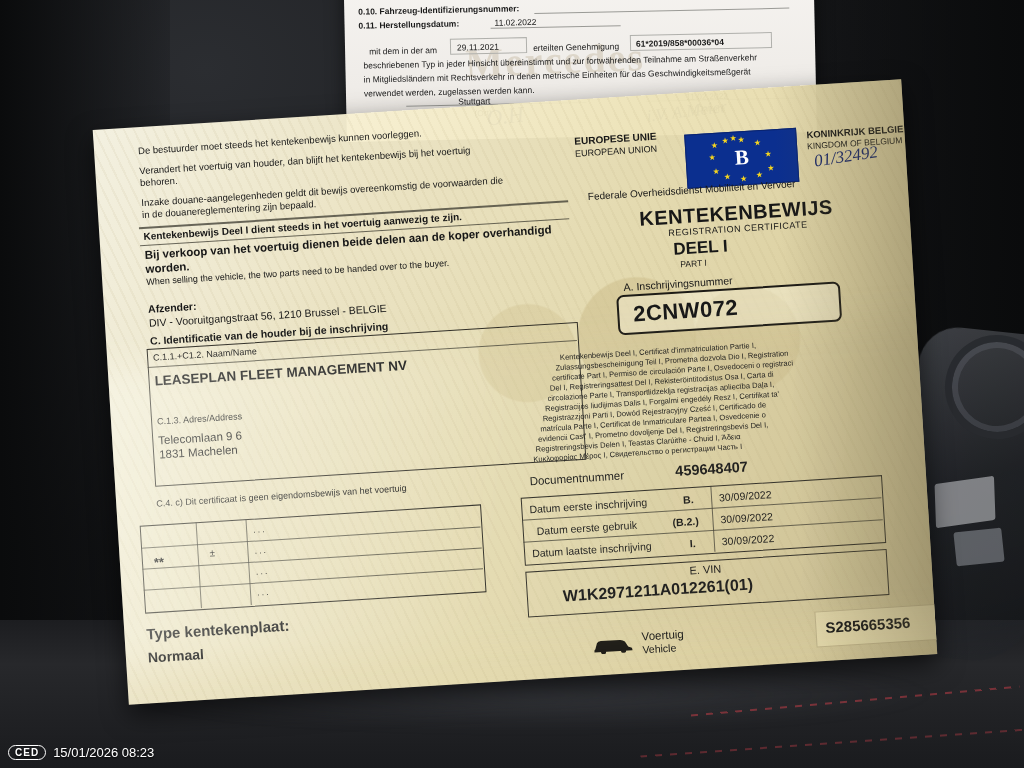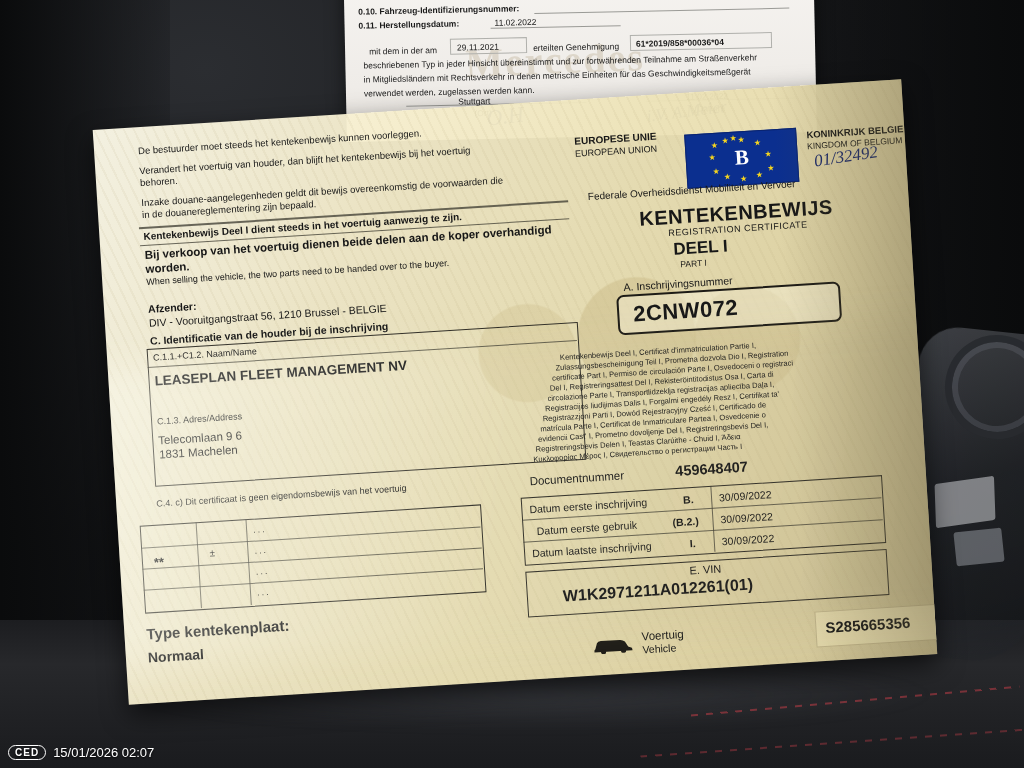--- a/index.html
+++ b/index.html
@@ -411,16 +411,16 @@
 
     <div class="vin-strip" style="left:690px; top:526px; width:148px; height:34px;"></div>
     <div class="bt bold" style="left:700px; top:534px; font-size:15px;">S285665356</div>
 
     <div class="paper-sheen"></div>
     <div class="paper-shadow-edge"></div>
   </div>
 
   <div class="stamp">
     <span class="ced">CED</span>
-    <span>15/01/2026 02:07</span>
+    <span>15/01/2026 08:23</span>
   </div>
 
 </div>
 
 </body></html>

